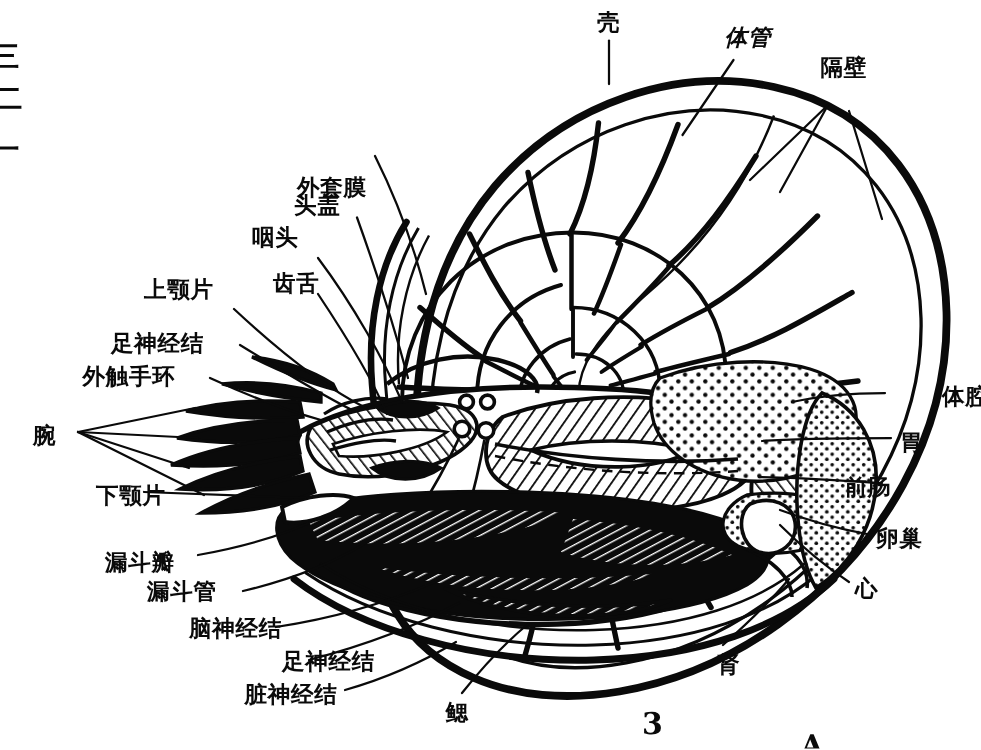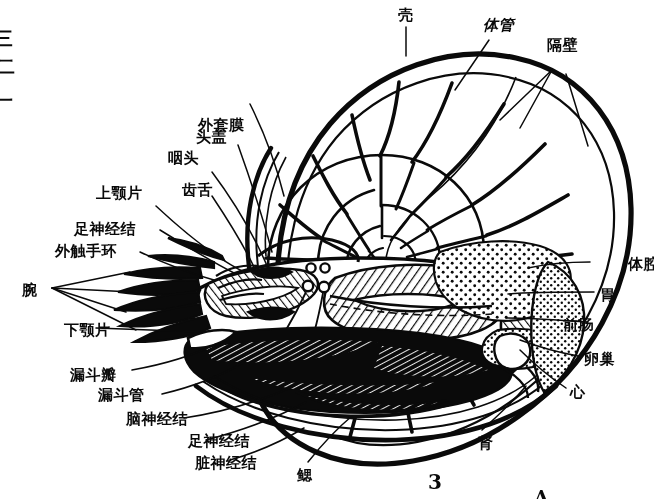--- a/index.html
+++ b/index.html
@@ -386,21 +386,21 @@
   <div class="lbl" style="left:182px; top:183px;font-family:Liberation Serif, serif;">齿舌</div>
   <div class="lbl" style="left:96px;  top:186px;">上颚片</div>
   <div class="lbl" style="left:74px;  top:222px;">足神经结</div>
   <div class="lbl" style="left:55px;  top:244px;">外触手环</div>
   <div class="lbl" style="left:22px;  top:283px;">腕</div>
   <div class="lbl" style="left:32px;  top:323px;margin-left:32px;">下颚片</div>
   <div class="lbl" style="left:70px;  top:368px;">漏斗瓣</div>
   <div class="lbl" style="left:98px;  top:388px;font-family:Liberation Serif, serif;">漏斗管</div>
   <div class="lbl" style="left:126px; top:412px;">脑神经结</div>
   <div class="lbl" style="left:140px; top:434px;margin-left:48px;">足神经结</div>
-  <div class="lbl" style="left:163px; top:456px;margin-left:32px;">脏神经结</div>
+  <div class="lbl" style="left:163px; top:456px;">脏神经结</div>
 
   <div class="lbl" style="left:628px; top:257px;">体腔</div>
   <div class="lbl" style="left:600px; top:288px;">胃</div>
   <div class="lbl" style="left:563px; top:318px;">前肠</div>
   <div class="lbl" style="left:584px; top:352px;">卵巢</div>
   <div class="lbl" style="left:570px; top:385px;">心</div>
 
   <div class="lbl" style="left:297px; top:468px;">鳃</div>
   <div class="lbl" style="left:478px; top:436px;">肾</div>
 

